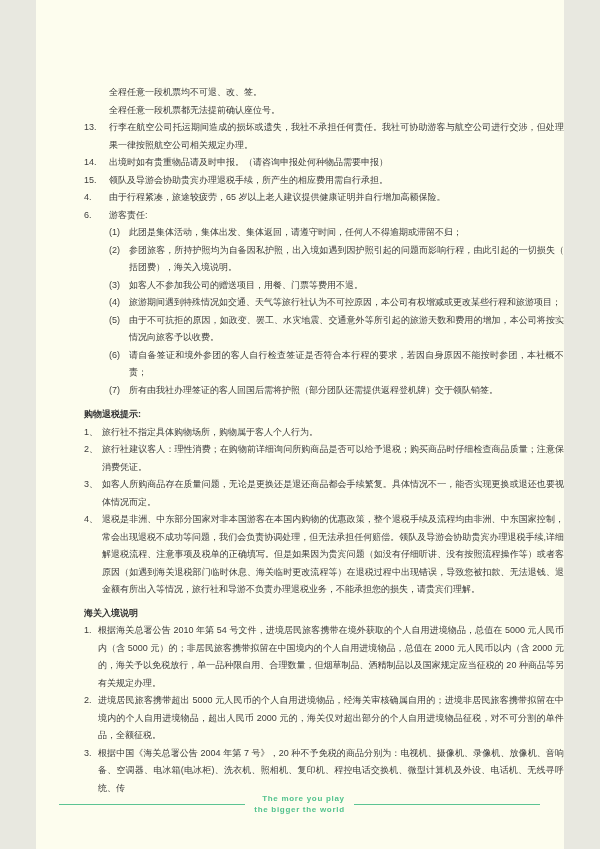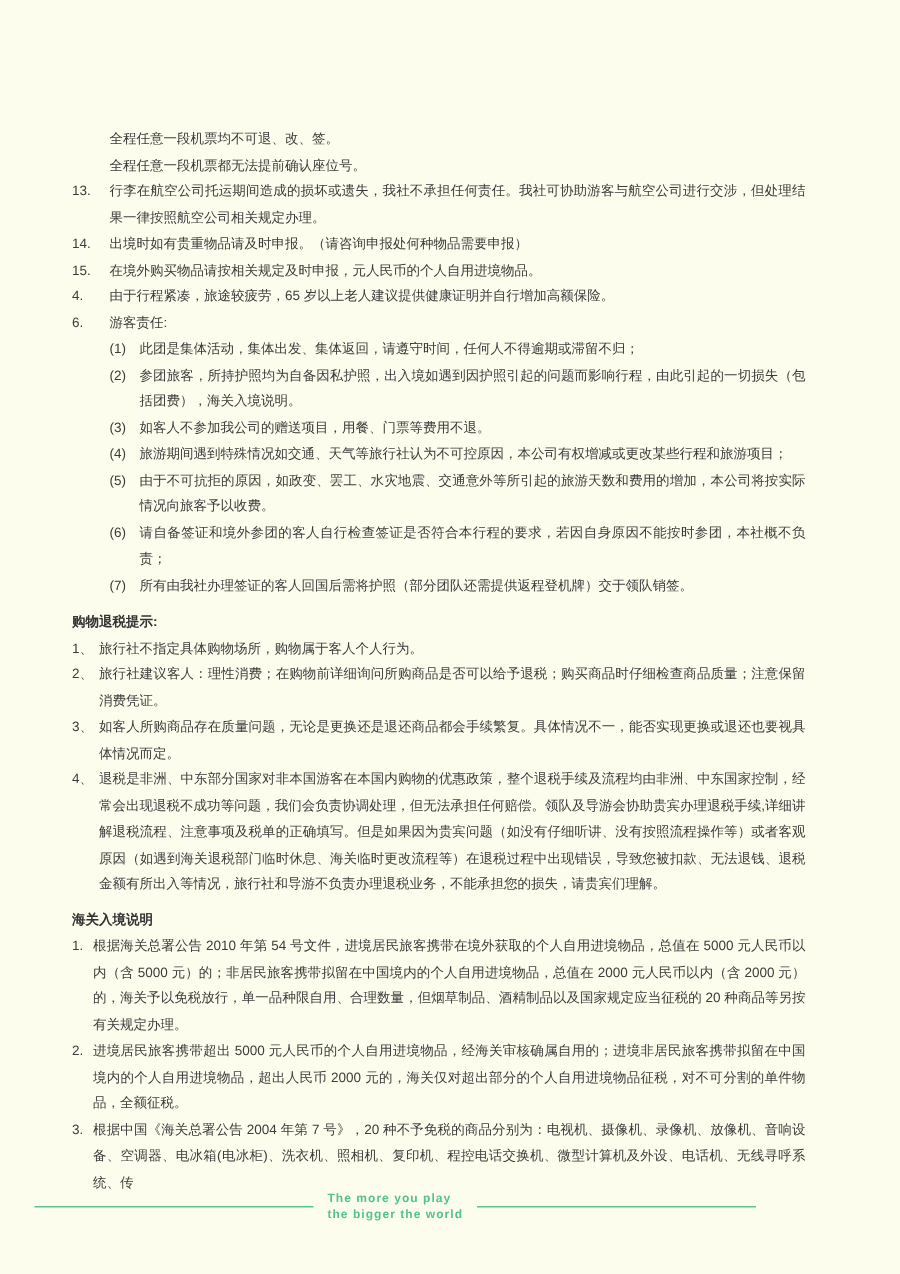--- a/index.html
+++ b/index.html
@@ -1,18 +1,18 @@
 <!DOCTYPE html>
 <html><head>
 <meta charset="utf-8">
 <style>
   html,body { margin:0; padding:0; background:#e8e8e0; }
   .page {
     position:relative;
-    width:600px; height:849px;
+    width:528px; height:849px;
     margin:0 auto;
     background:#fdfdee;
     font-family:"Liberation Sans", sans-serif;
     color:#3b3b3b;
     font-size:9px;
     line-height:17.5px;
     overflow:hidden;
   }
   .content {
     position:absolute;
@@ -41,21 +41,21 @@
     align-items:center;
   }
   .footer .rule {
     flex:1 1 auto;
     height:1.5px;
     background:#5cc493;
   }
   .footer .slogan {
     flex:0 0 auto;
     padding:0 9px;
-    text-align:left;
+    text-align:right;
     color:#52c28e;
     font-weight:bold;
     font-size:8px;
     line-height:10.5px;
     letter-spacing:0.7px;
   }
 </style>
 </head>
 <body>
 
@@ -68,21 +68,21 @@
     <div class="row">
       <span class="num">13.</span>
       <span class="txt">行李在航空公司托运期间造成的损坏或遗失，我社不承担任何责任。我社可协助游客与航空公司进行交涉，但处理结果一律按照航空公司相关规定办理。</span>
     </div>
     <div class="row">
       <span class="num">14.</span>
       <span class="txt">出境时如有贵重物品请及时申报。（请咨询申报处何种物品需要申报）</span>
     </div>
     <div class="row">
       <span class="num">15.</span>
-      <span class="txt">在境外购买物品请按相关规定及时申报，元人民币的个人自用进境物品。</span>
+      <span class="txt">领队及导游会协助贵宾办理退税手续，所产生的相应费用需自行承担。</span>
     </div>
     <div class="row">
       <span class="num">4.</span>
       <span class="txt">由于行程紧凑，旅途较疲劳，65 岁以上老人建议提供健康证明并自行增加高额保险。</span>
     </div>
     <div class="row">
       <span class="num">6.</span>
       <span class="txt">游客责任:</span>
     </div>
 

